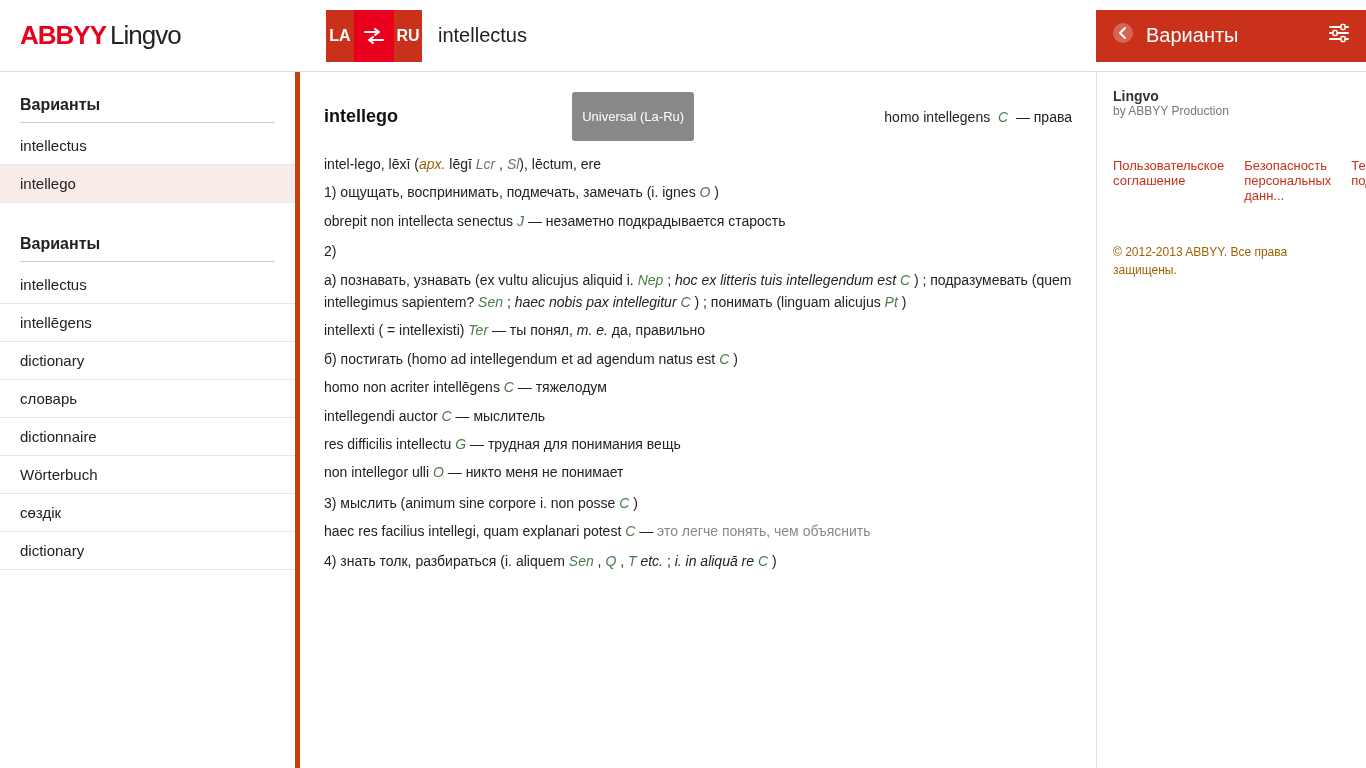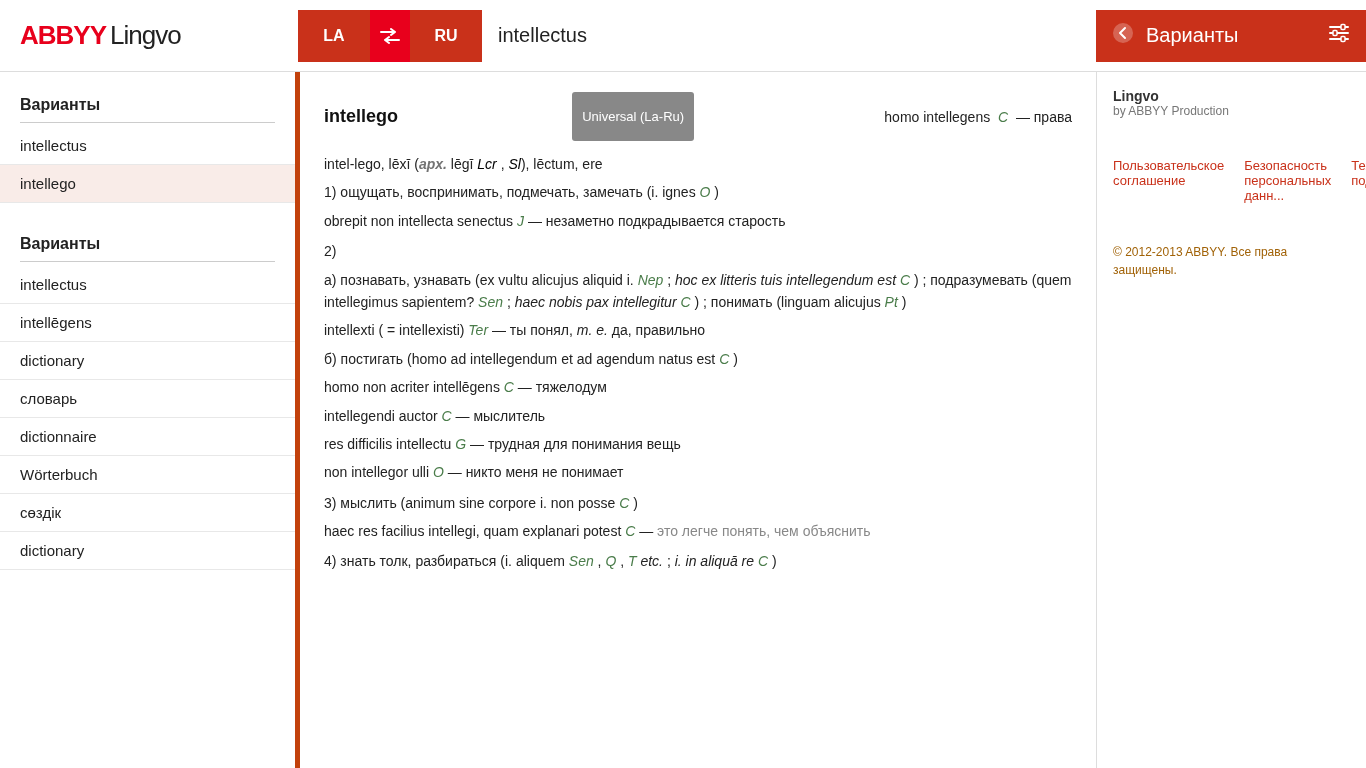--- a/index.html
+++ b/index.html
@@ -7,21 +7,21 @@
 
     
     .header {
       display: flex;
       align-items: center;
       height: 72px;
       background: #fff;
       border-bottom: 1px solid #ddd;
     }
     .logo-area {
-      width: 298px;
+      width: 326px;
       padding: 0 20px;
       display: flex;
       align-items: center;
     }
     .logo-abbyy {
       color: #e8001c;
       font-size: 26px;
       font-weight: 900;
       letter-spacing: -1px;
     }
@@ -40,21 +40,21 @@
       background: #e8001c;
       padding: 0;
     }
     .lang-btn {
       background: #c9311a;
       color: #fff;
       font-size: 16px;
       font-weight: bold;
       border: none;
       height: 52px;
-      width: 72px;
+      width: 28px;
       cursor: pointer;
       display: flex;
       align-items: center;
       justify-content: center;
     }
     .lang-btn.la { background: #c9311a; }
     .lang-btn.ru { background: #c9311a; }
     .swap-btn {
       background: #e8001c;
       color: #fff;
@@ -170,22 +170,22 @@
       color: #222;
       margin-left: auto;
       padding-left: 16px;
     }
     .entry-line {
       font-size: 14px;
       margin-bottom: 6px;
       line-height: 1.6;
       color: #222;
     }
-    .entry-line .apx { color: #737373; font-style: italic; font-weight: bold; }
-    .entry-line .ref { color: #000000; font-style: italic; }
+    .entry-line .apx { color: #a16207; font-style: italic; }
+    .entry-line .ref { color: #737373; font-style: italic; }
     .entry-section {
       margin-bottom: 8px;
     }
     .green { color: #4a7c4a; font-style: italic; }
 
     
     .right-panel {
       width: 270px;
       border-left: 1px solid #ddd;
       padding: 16px;

